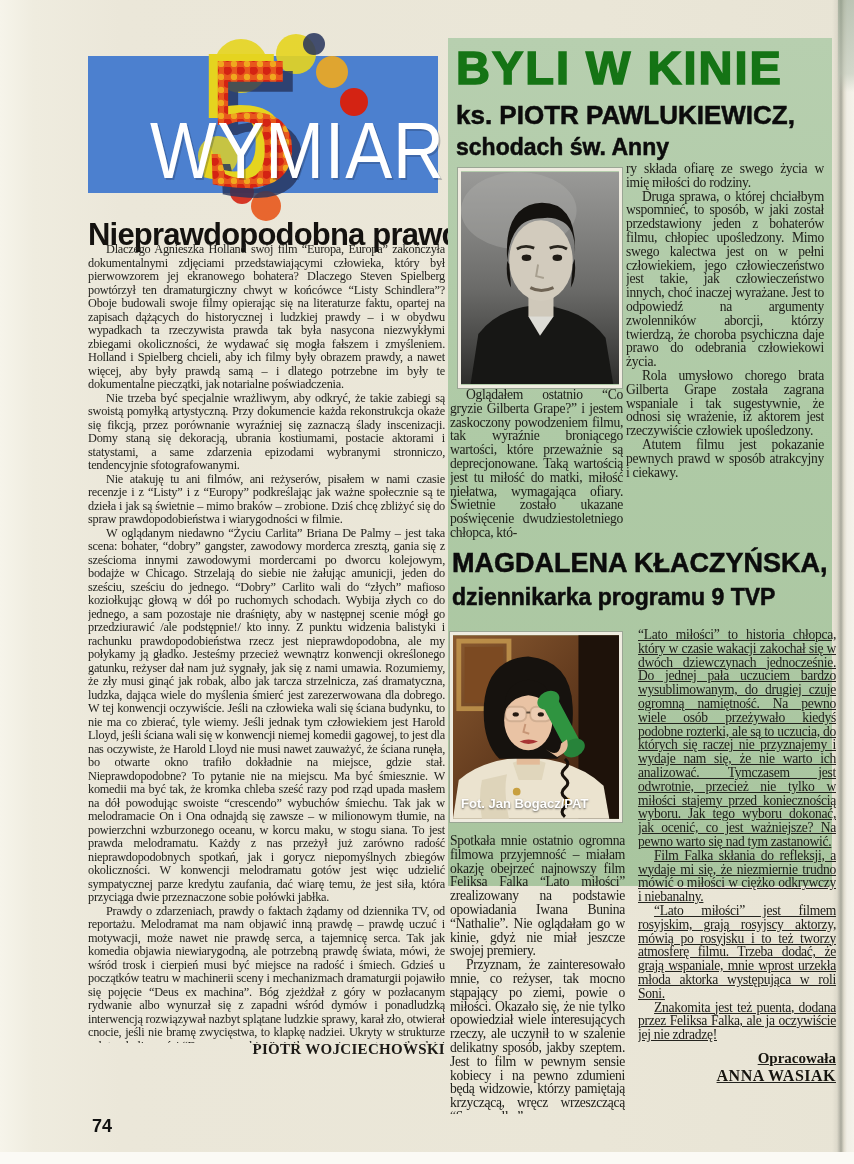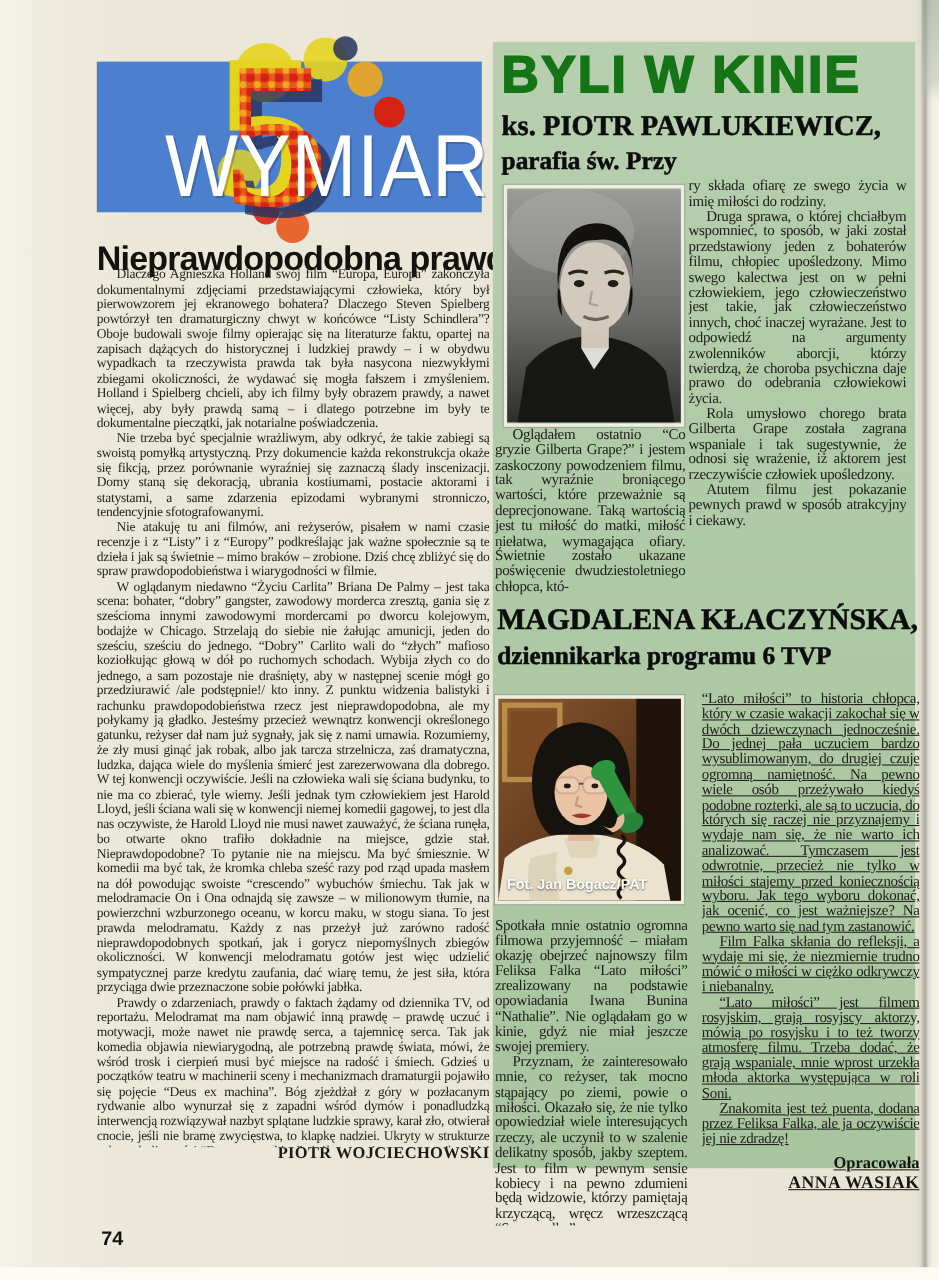--- a/index.html
+++ b/index.html
@@ -25,26 +25,26 @@
     font-weight:bold;font-size:31px;letter-spacing:-0.8px;color:#14120f;}
   .art-body{position:absolute;left:88px;top:243px;width:357px;height:800px;overflow:hidden;}
   .pl{margin:0;font-size:12.3px;line-height:13.5px;letter-spacing:-0.25px;
     text-align:justify;text-indent:18px;}
   .art-author{position:absolute;left:88px;top:1041px;width:357px;text-align:right;
     font-weight:bold;font-size:15px;letter-spacing:.3px;color:#1c1a16;}
   .page-num{position:absolute;left:92px;top:1116px;font-family:"Liberation Sans",sans-serif;
     font-weight:bold;font-size:18px;color:#111;}
 
   
-  .panel{position:absolute;left:448px;top:38px;width:384px;height:1024px;
+  .panel{position:absolute;left:448px;top:38px;width:384px;height:848px;
     background:linear-gradient(180deg,#b7cfaf 0%,#afcaa6 45%,#a9c59f 100%);}
   .byli{position:absolute;left:8px;top:2px;font-family:"Liberation Sans",sans-serif;
     font-weight:bold;font-size:47px;letter-spacing:2px;color:#157415;
     -webkit-text-stroke:1.6px #157415;white-space:nowrap;}
-  .sec-name{position:absolute;font-family:Liberation Serif, serif;font-weight:bold;
+  .sec-name{position:absolute;font-family:Liberation Sans, sans-serif;font-weight:bold;
     color:#0c0c0c;-webkit-text-stroke:.5px #0c0c0c;white-space:nowrap;}
   .n1{left:8px;top:62px;font-size:26px;}
   .r1{left:8px;top:96px;font-size:23px;}
   .n2{left:4px;top:510px;font-size:27px;}
   .r2{left:4px;top:546px;font-size:23px;}
   .pr{margin:0;font-size:13.6px;line-height:13.8px;letter-spacing:-0.3px;
     text-align:justify;text-indent:16px;color:#20201b;}
   .pr.first{text-indent:0;}
   .colB1{position:absolute;left:178px;top:124px;width:198px;height:392px;overflow:hidden;}
   .colA1{position:absolute;left:2px;top:350px;width:173px;height:160px;overflow:hidden;}
@@ -100,21 +100,21 @@
     <p class="pl">W oglądanym niedawno “Życiu Carlita” Briana De Palmy – jest taka scena: bohater, “dobry” gangster, zawodowy morderca zresztą, gania się z sześcioma innymi zawodowymi mordercami po dworcu kolejowym, bodajże w Chicago. Strzelają do siebie nie żałując amunicji, jeden do sześciu, sześciu do jednego. “Dobry” Carlito wali do “złych” mafioso koziołkując głową w dół po ruchomych schodach. Wybija złych co do jednego, a sam pozostaje nie draśnięty, aby w następnej scenie mógł go przedziurawić /ale podstępnie!/ kto inny. Z punktu widzenia balistyki i rachunku prawdopodobieństwa rzecz jest nieprawdopodobna, ale my połykamy ją gładko. Jesteśmy przecież wewnątrz konwencji określonego gatunku, reżyser dał nam już sygnały, jak się z nami umawia. Rozumiemy, że zły musi ginąć jak robak, albo jak tarcza strzelnicza, zaś dramatyczna, ludzka, dająca wiele do myślenia śmierć jest zarezerwowana dla dobrego. W tej konwencji oczywiście. Jeśli na człowieka wali się ściana budynku, to nie ma co zbierać, tyle wiemy. Jeśli jednak tym człowiekiem jest Harold Lloyd, jeśli ściana wali się w konwencji niemej komedii gagowej, to jest dla nas oczywiste, że Harold Lloyd nie musi nawet zauważyć, że ściana runęła, bo otwarte okno trafiło dokładnie na miejsce, gdzie stał. Nieprawdopodobne? To pytanie nie na miejscu. Ma być śmiesznie. W komedii ma być tak, że kromka chleba sześć razy pod rząd upada masłem na dół powodując swoiste “crescendo” wybuchów śmiechu. Tak jak w melodramacie On i Ona odnajdą się zawsze – w milionowym tłumie, na powierzchni wzburzonego oceanu, w korcu maku, w stogu siana. To jest prawda melodramatu. Każdy z nas przeżył już zarówno radość nieprawdopodobnych spotkań, jak i gorycz niepomyślnych zbiegów okoliczności. W konwencji melodramatu gotów jest więc udzielić sympatycznej parze kredytu zaufania, dać wiarę temu, że jest siła, która przyciąga dwie przeznaczone sobie połówki jabłka.</p>
     <p class="pl">Prawdy o zdarzeniach, prawdy o faktach żądamy od dziennika TV, od reportażu. Melodramat ma nam objawić inną prawdę – prawdę uczuć i motywacji, może nawet nie prawdę serca, a tajemnicę serca. Tak jak komedia objawia niewiarygodną, ale potrzebną prawdę świata, mówi, że wśród trosk i cierpień musi być miejsce na radość i śmiech. Gdzieś u początków teatru w machinerii sceny i mechanizmach dramaturgii pojawiło się pojęcie “Deus ex machina”. Bóg zjeżdżał z góry w pozłacanym rydwanie albo wynurzał się z zapadni wśród dymów i ponadludzką interwencją rozwiązywał nazbyt splątane ludzkie sprawy, karał zło, otwierał cnocie, jeśli nie bramę zwycięstwa, to klapkę nadziei. Ukryty w strukturze splotu okoliczności “Deus ex machina” ciężko pracuje nawet w najbardziej realistycznych gatunkach i epokach kina, można by z kalkulatorem w ręku policzyć, kto się nim obficiej wysługuje – włoski neorealizm, francuskie “cinéma vérité” czy Altman w kłębowisku losów filmu “Na skróty”. Zarówno sposób użycia tego dramaturgicznego schematu, jak i cel, w którym on bywa użyty, to bardzo istotne elementy trudnej do określenia sprawy, jaką jest styl – osobisty styl reżysera czy styl epoki lub kierunku. Przypomnijmy sobie film “Czerwony” Kieślowskiego – toż to cały gorzko-szyderczy traktat o bezsilności człowieka wobec pytania, kto stoi za przypadkowością – mądra Opatrzność czy bezmyślny absurd. Prawda filmu dokumentalnego jest inna niż prawda reportażu, przykładem może być “Stan nieważkości” Macieja Drygasa, film, w którym spoza obrazów i słów wyłania się nie relacja o faktach, ale nieskończoność pytań o to, co nieskończone w człowieku i kosmosie.</p>
   </div>
   <div class="art-author">PIOTR WOJCIECHOWSKI</div>
   <div class="page-num">74</div>
 
   <div class="panel">
     <div class="byli">BYLI W KINIE</div>
 
     <div class="sec-name n1">ks. PIOTR PAWLUKIEWICZ,</div>
-    <div class="sec-name r1">parafia św. Przy</div>
+    <div class="sec-name r1">schodach św. Anny</div>
 
     <div class="photo photo1">
       <svg viewBox="0 0 164 220" aria-hidden="true">
         <defs>
           <linearGradient id="bg1" x1="0" y1="0" x2="0" y2="1">
             <stop offset="0" stop-color="#9a9a98"></stop>
               <stop offset=".55" stop-color="#6b6b69"></stop>
               <stop offset="1" stop-color="#2e2e2c"></stop>
           </linearGradient>
         </defs>
@@ -140,21 +140,21 @@
       <p class="pr first">ry składa ofiarę ze swego życia w imię miłości do rodziny.</p>
       <p class="pr">Druga sprawa, o której chciałbym wspomnieć, to sposób, w jaki został przedstawiony jeden z bohaterów filmu, chłopiec upośledzony. Mimo swego kalectwa jest on w pełni człowiekiem, jego człowieczeństwo jest takie, jak człowieczeństwo innych, choć inaczej wyrażane. Jest to odpowiedź na argumenty zwolenników aborcji, którzy twierdzą, że choroba psychiczna daje prawo do odebrania człowiekowi życia.</p>
       <p class="pr">Rola umysłowo chorego brata Gilberta Grape została zagrana wspaniale i tak sugestywnie, że odnosi się wrażenie, iż aktorem jest rzeczywiście człowiek upośledzony.</p>
       <p class="pr">Atutem filmu jest pokazanie pewnych prawd w sposób atrakcyjny i ciekawy.</p>
     </div>
     <div class="colA1">
       <p class="pr">Oglądałem ostatnio “Co gryzie Gilberta Grape?” i jestem zaskoczony powodzeniem filmu, tak wyraźnie broniącego wartości, które przeważnie są deprecjonowane. Taką wartością jest tu miłość do matki, miłość niełatwa, wymagająca ofiary. Świetnie zostało ukazane poświęcenie dwudziestoletniego chłopca, któ-</p>
     </div>
 
     <div class="sec-name n2">MAGDALENA KŁACZYŃSKA,</div>
-    <div class="sec-name r2">dziennikarka programu 6 TVP</div>
+    <div class="sec-name r2">dziennikarka programu 9 TVP</div>
 
     <div class="photo photo2">
       <svg viewBox="0 0 172 190" aria-hidden="true">
         <defs>
           <linearGradient id="bg2" x1="0" y1="0" x2="1" y2="1">
             <stop offset="0" stop-color="#8a5a30"></stop>
               <stop offset=".6" stop-color="#5a341a"></stop>
               <stop offset="1" stop-color="#2a170b"></stop>
           </linearGradient>
         </defs>

